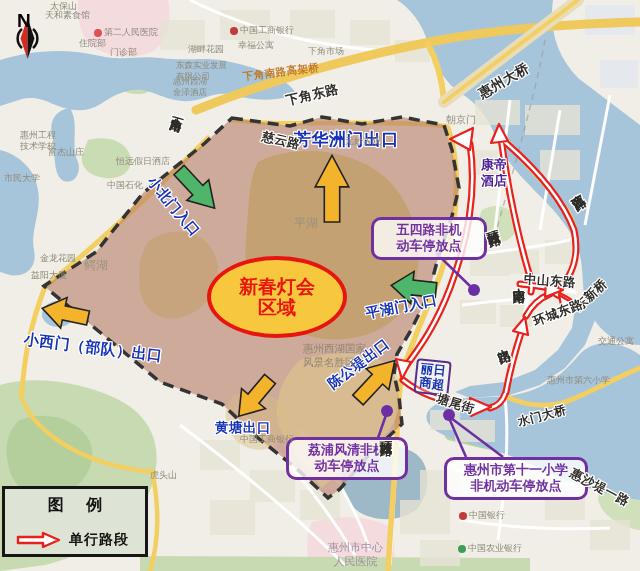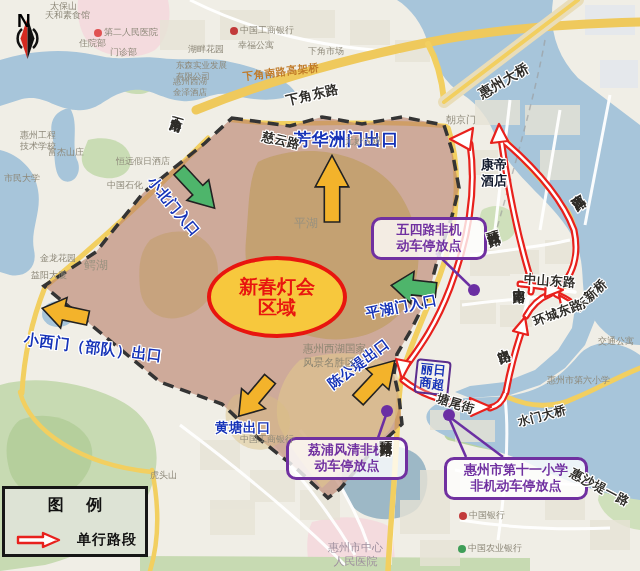--- a/index.html
+++ b/index.html
@@ -13,32 +13,32 @@
   .vert{writing-mode:vertical-rl;text-orientation:upright;transform-origin:center top;letter-spacing:1px;}
   .gate{position:absolute;font-weight:700;font-size:14px;color:#1633b8;white-space:nowrap;
         transform-origin:left center;letter-spacing:.5px;}
   .ml{position:absolute;font-size:9px;color:#8e897a;white-space:pre-line;line-height:1.25;}
   .mlrow{position:absolute;font-size:9px;color:#8e897a;white-space:nowrap;display:flex;align-items:center;gap:2px;}
   .ico{display:inline-block;width:8px;height:8px;border-radius:50%;flex:0 0 auto;}
   .area{position:absolute;color:#98917f;font-size:12px;white-space:pre-line;line-height:1.3;}
   .pbox{position:absolute;border:3px solid #7030a0;border-radius:10px;background:rgba(255,255,255,.8);
         color:#7030a0;font-weight:700;font-size:13px;text-align:center;line-height:1.25;
         padding:2px 8px;white-space:pre-line;}
-  .blue2{position:absolute;font-weight:700;color:#0f172a;font-size:13px;line-height:1.2;
+  .blue2{position:absolute;font-weight:700;color:#4c1d95;font-size:13px;line-height:1.2;
          white-space:pre-line;transform-origin:left top;}
   .lirbox{position:absolute;border:2px solid #5b2d8e;border-radius:4px;background:rgba(255,255,255,.25);
          color:#1633b8;font-weight:700;font-size:12.5px;line-height:1.15;white-space:pre-line;
          padding:1px 3px;transform-origin:left top;}
   #region-ellipse{position:absolute;left:207px;top:256px;width:132px;height:74px;border-radius:50%;
         border:4px solid #e8150f;background:#f7c83d;display:flex;align-items:center;justify-content:center;
         text-align:center;color:#e8150f;font-weight:800;font-size:19px;line-height:1.12;white-space:pre-line;}
   #legend{position:absolute;left:2px;top:486px;width:146px;height:71px;background:#dde3d5;
         border:3.5px solid #161616;box-sizing:border-box;}
   #legend .t{margin-top:6px;text-align:center;font-weight:700;font-size:16px;color:#111;letter-spacing:9px;padding-left:9px;}
-  #legend .row{display:flex;align-items:center;gap:14px;margin:14px 0 0 10px;}
+  #legend .row{display:flex;align-items:center;gap:6px;margin:14px 0 0 10px;}
   #legend .lab{font-weight:700;font-size:14px;color:#111;letter-spacing:1px;}
   #compass-n{position:absolute;left:17px;top:10px;font-weight:800;font-size:19px;color:#000;}
 </style>
 </head>
 <body>
 
 <div id="stage">
 
 <svg id="map" width="640" height="571" viewBox="0 0 640 571">
   <defs>

